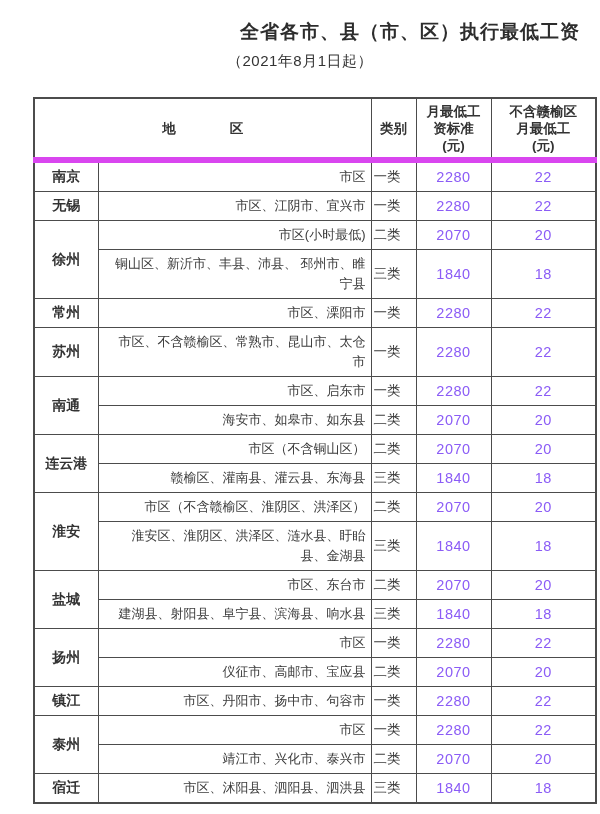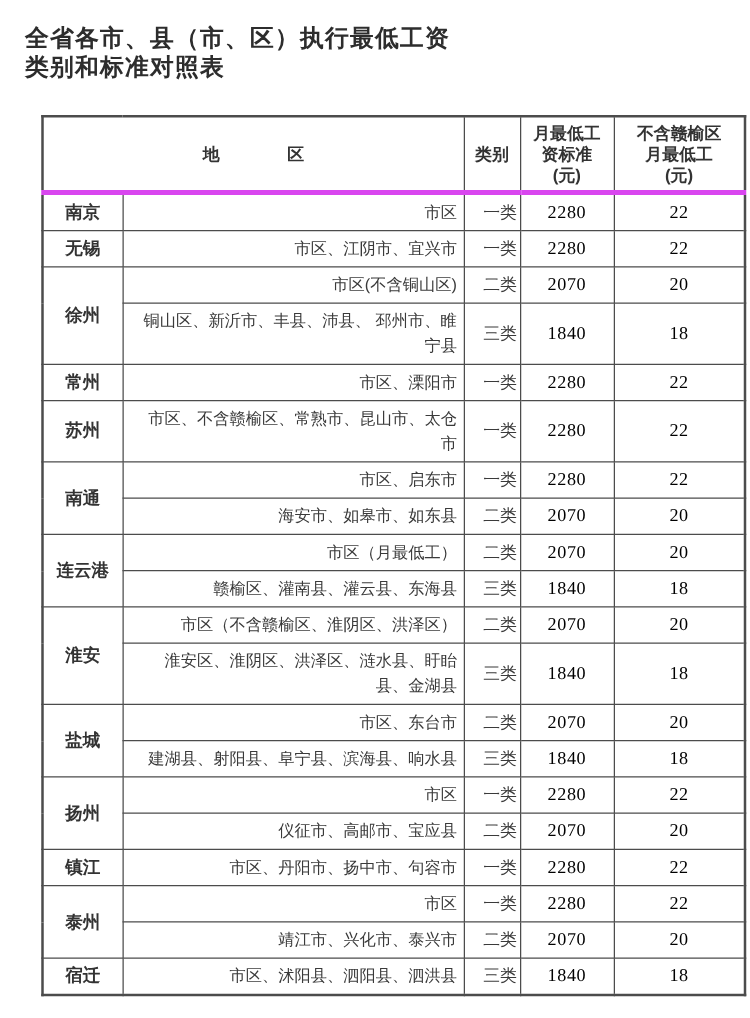--- a/index.html
+++ b/index.html
@@ -14,21 +14,21 @@
     color: #3a3a3a;
     overflow: hidden;
   }
   .doc {
     width: 600px;
     height: 814px;
     box-sizing: border-box;
     padding-top: 20px;
   }
   .title {
-    text-align: left;
+    text-align: right;
     font-size: 19px;
     font-weight: bold;
     line-height: 23px;
     color: #2d2d2d;
     letter-spacing: 1px;
     margin: 0 20px;
   }
   .subtitle {
     text-align: center;
     font-size: 15px;
@@ -57,65 +57,65 @@
   }
   table.wage th {
     font-size: 13.5px;
     font-weight: bold;
     color: #333333;
     text-align: center;
     padding: 3px 2px;
     line-height: 17px;
   }
   table.wage thead tr th {
-    border-bottom: 4px solid #d946ef;
+    border-bottom: 6px solid #d946ef;
     height: 52px;
   }
   .hline { display: block; }
   td.city {
     font-weight: bold;
     font-size: 14px;
     text-align: center;
     color: #333333;
     padding: 2px;
   }
   td.region {
     font-size: 13px;
     text-align: right;
     padding: 4px 5px 4px 9px;
     line-height: 20px;
     color: #3a3a3a;
   }
   td.cat {
     font-size: 13.5px;
-    text-align: right;
+    text-align: left;
     padding: 4px 2px;
     line-height: 20px;
     color: #3a3a3a;
   }
   td.num {
-    font-family: Liberation Serif, serif;
+    font-family: Liberation Sans, sans-serif;
     font-size: 14.5px;
     text-align: center;
     padding: 4px 14px;
     line-height: 20px;
-    color: #000000;
+    color: #8b5cf6;
     letter-spacing: 0.5px;
   }
 </style>
 </head>
 <body>
 
 <div class="doc">
 
   <div class="title">
     <div>全省各市、县（市、区）执行最低工资</div>
-    <div>类别和标准对照表</div>
   </div>
 
+  <div class="subtitle">（2021年8月1日起）</div>
 
   <table class="wage">
     <colgroup>
       <col class="c-city">
       <col class="c-region">
       <col class="c-cat">
       <col class="c-monthly">
       <col class="c-hourly">
     </colgroup>
     <thead>
@@ -145,21 +145,21 @@
         </tr>
         <tr>
           <td class="city" rowspan="1">无锡</td>
           <td class="region">市区、江阴市、宜兴市</td>
           <td class="cat">一类</td>
           <td class="num">2280</td>
           <td class="num">22</td>
         </tr>
         <tr>
           <td class="city" rowspan="2">徐州</td>
-          <td class="region">市区(不含铜山区)</td>
+          <td class="region">市区(小时最低)</td>
           <td class="cat">二类</td>
           <td class="num">2070</td>
           <td class="num">20</td>
         </tr>
         <tr>
           <td class="region">铜山区、新沂市、丰县、沛县、 邳州市、睢宁县</td>
           <td class="cat">三类</td>
           <td class="num">1840</td>
           <td class="num">18</td>
         </tr>
@@ -185,21 +185,21 @@
           <td class="num">22</td>
         </tr>
         <tr>
           <td class="region">海安市、如皋市、如东县</td>
           <td class="cat">二类</td>
           <td class="num">2070</td>
           <td class="num">20</td>
         </tr>
         <tr>
           <td class="city" rowspan="2">连云港</td>
-          <td class="region">市区（月最低工）</td>
+          <td class="region">市区（不含铜山区）</td>
           <td class="cat">二类</td>
           <td class="num">2070</td>
           <td class="num">20</td>
         </tr>
         <tr>
           <td class="region">赣榆区、灌南县、灌云县、东海县</td>
           <td class="cat">三类</td>
           <td class="num">1840</td>
           <td class="num">18</td>
         </tr>

